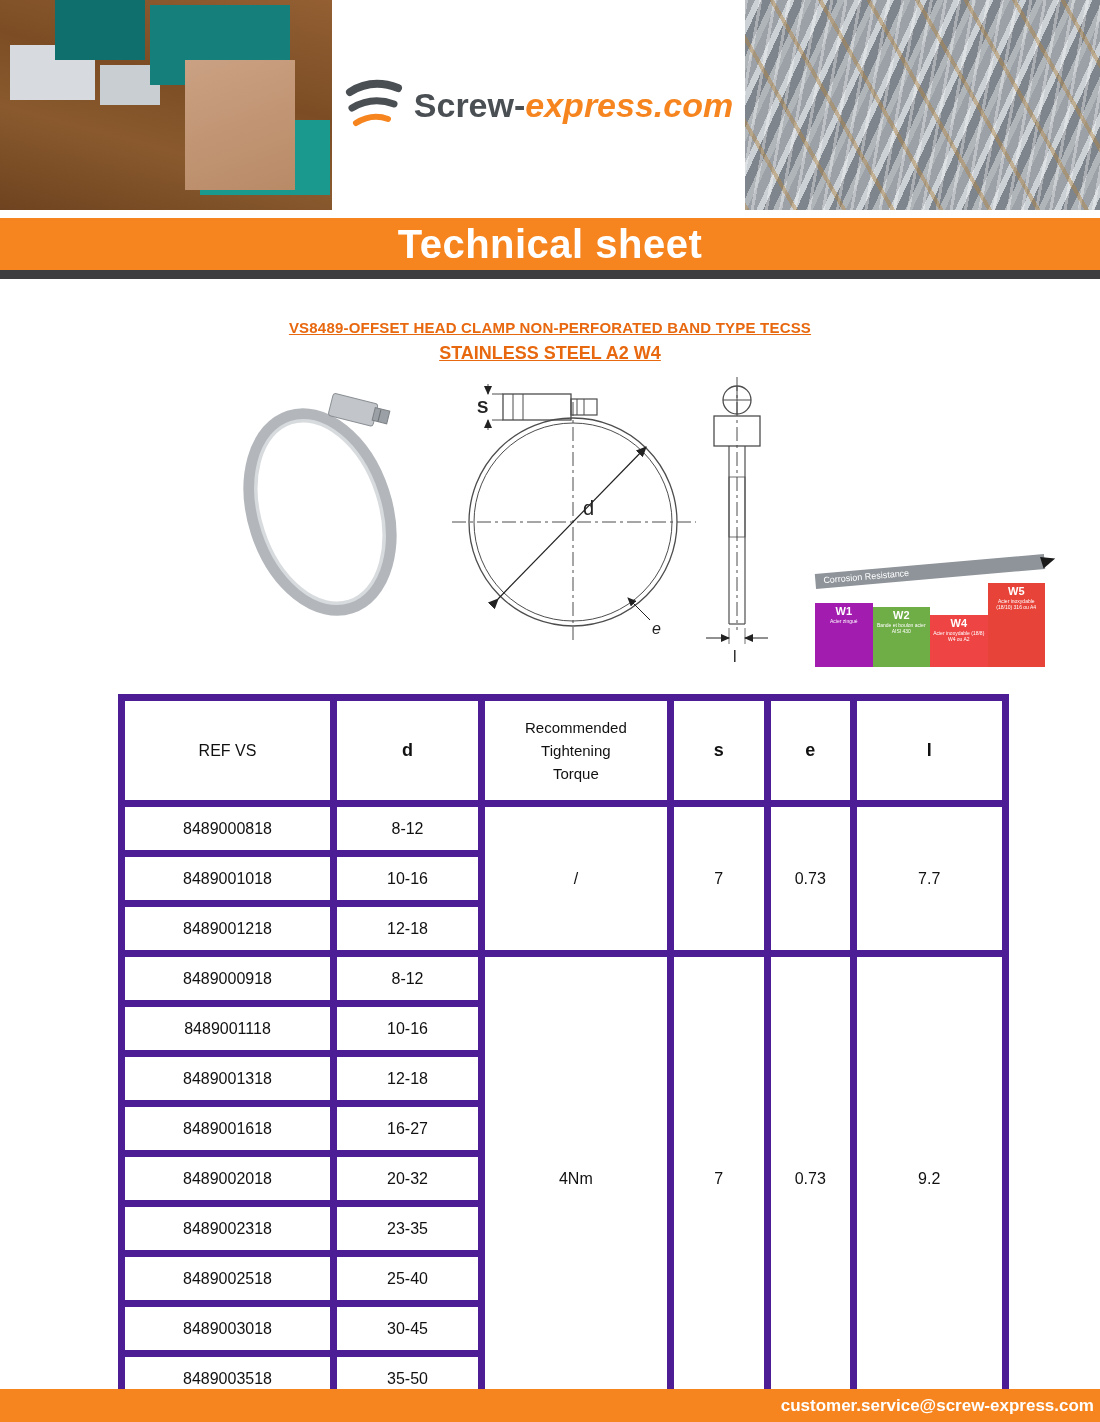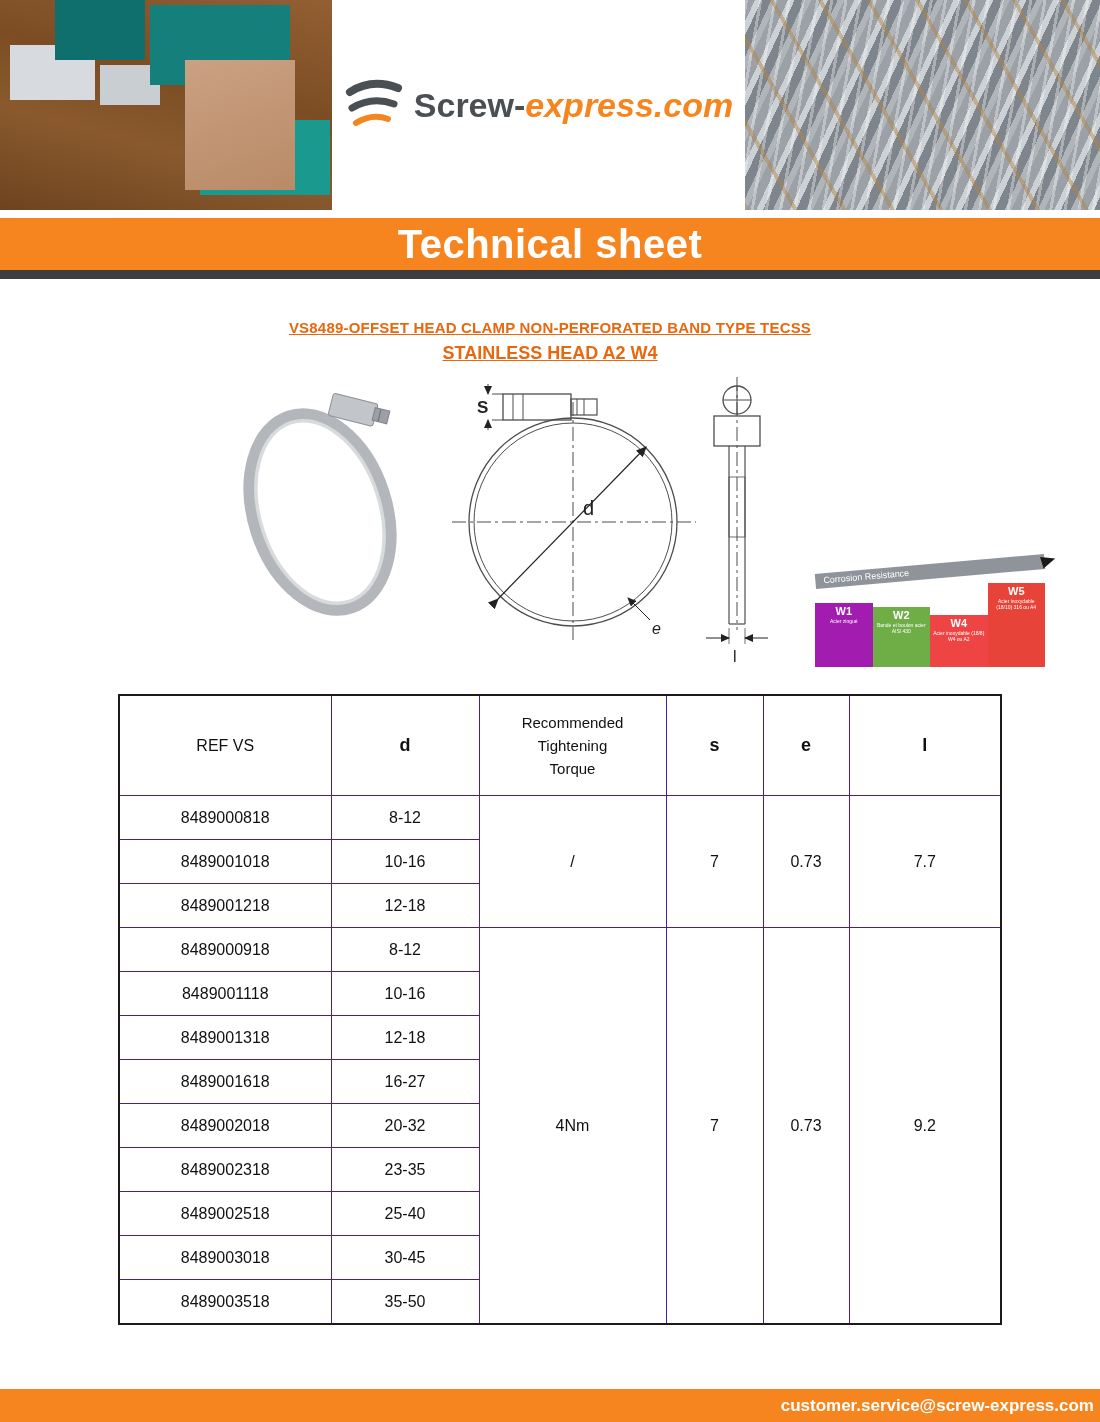--- a/index.html
+++ b/index.html
@@ -54,21 +54,21 @@
   .corrosion{position:absolute;right:55px;top:188px;width:230px;height:108px;}
   .wedge{position:relative;background:#8f949a;color:#fff;font-size:9px;height:15px;line-height:15px;padding-left:8px;transform:rotate(-5deg);top:4px;}
   .arrow-tri{position:absolute;right:-11px;top:1px;width:0;height:0;border-left:14px solid #1a1a1a;border-top:6px solid transparent;border-bottom:6px solid transparent;transform:rotate(-12deg);}
   .bands{display:flex;align-items:flex-end;height:90px;margin-top:2px;}
   .band{flex:1;color:#fff;text-align:center;overflow:hidden;}
   .band-label{font-weight:bold;font-size:11px;padding-top:2px;}
   .band-note{font-size:5px;line-height:1.25;padding:1px 2px;}
 
   
   table.spec{border-collapse:collapse;margin-left:118px;margin-top:12px;border:2px solid #1a1a1a;table-layout:fixed;}
-  table.spec th,table.spec td{border:1px solid #4c1d95;text-align:center;vertical-align:middle;color:#111;}
+  table.spec th,table.spec td{border:7px solid #4c1d95;text-align:center;vertical-align:middle;color:#111;}
   table.spec th{height:97px;font-size:16px;font-weight:normal;}
   table.spec th.bold{font-weight:bold;font-size:18px;}
   table.spec th.torque-h{font-size:15px;padding:0 40px;line-height:1.55;}
   table.spec td{height:41px;font-size:16px;}
   .c-ref{width:212px;} .c-d{width:148px;} .c-t{width:187px;} .c-s{width:97px;} .c-e{width:86px;} .c-l{width:152px;}
 
   
   .footer{position:absolute;left:0;right:0;bottom:0;height:33px;background:#f6851f;display:flex;align-items:center;justify-content:flex-end;padding-right:6px;}
   .footer a{color:#fff;font-weight:bold;font-size:17px;text-decoration:none;}
 </style>
@@ -90,21 +90,21 @@
     <div class="photo photo-right"></div>
   </div>
 
   <div class="banner">
     <span>Technical sheet</span>
   </div>
   <div class="banner-strip"></div>
 
   <div class="titles">
     <div class="t1">VS8489-OFFSET HEAD CLAMP NON-PERFORATED BAND TYPE TECSS</div>
-    <div class="t2">STAINLESS HEAD A2 W4</div>
+    <div class="t2">STAINLESS STEEL A2 W4</div>
   </div>
 
   <div class="drawings">
     <svg width="1100" height="310" viewBox="0 0 1100 310">
       <defs>
         <marker id="arr" markerWidth="10" markerHeight="8" refX="8" refY="4" orient="auto">
           <path d="M0,0 L9,4 L0,8 Z" fill="#222"></path>
         </marker>
       </defs>
 

